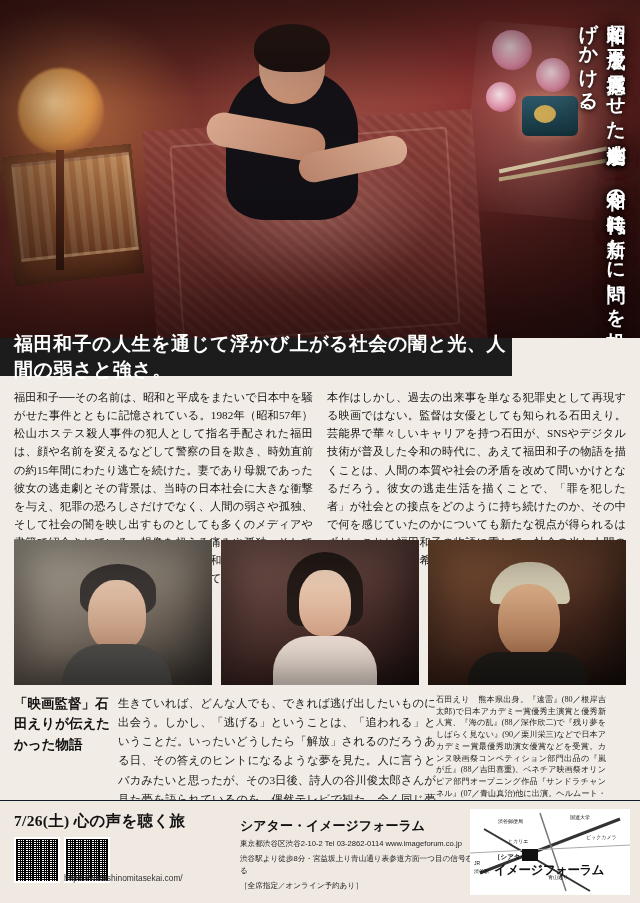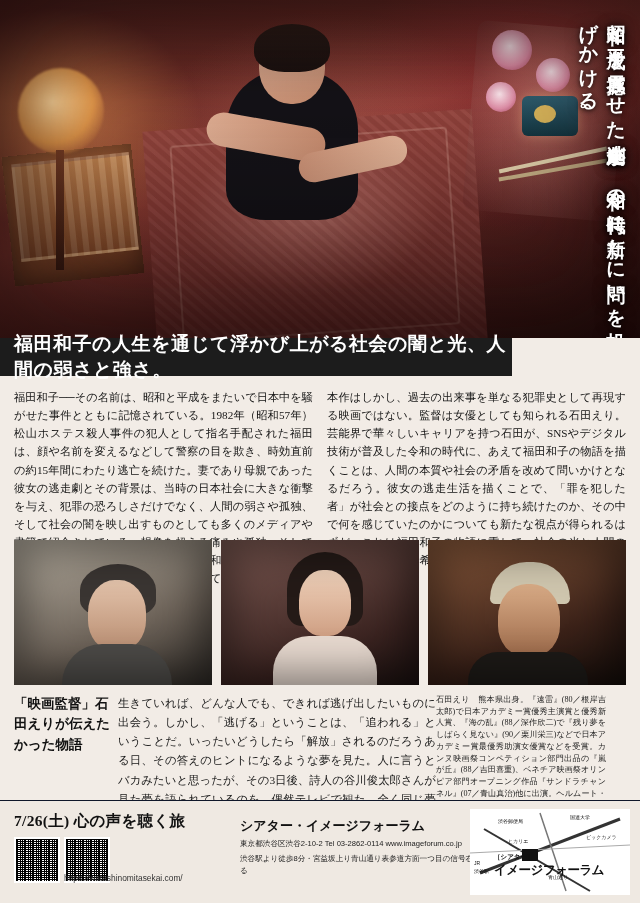--- a/index.html
+++ b/index.html
@@ -231,20 +231,21 @@
       </div>
     <div class="qr qr2">
         <i></i>
       </div>
     <div class="foot-url">https://watashinomitasekai.com/</div>
 
     <div class="foot-mid">
       <div class="theater">シアター・イメージフォーラム</div>
       <div class="addr">東京都渋谷区渋谷2-10-2  Tel 03-2862-0114   www.imageforum.co.jp</div>
       <div class="addr">渋谷駅より徒歩8分・宮益坂上り青山通り表参道方面一つ目の信号右に入る</div>
+      <div class="addr">［全席指定／オンライン予約あり］</div>
     </div>
 
     <svg class="map" viewBox="0 0 160 86">
       <rect x="0" y="0" width="160" height="86" fill="#ffffff"></rect>
       <line x1="10" y1="64" x2="150" y2="10" stroke="#333" stroke-width="3"></line>
       <line x1="14" y1="20" x2="120" y2="82" stroke="#333" stroke-width="2"></line>
       <line x1="70" y1="4" x2="96" y2="82" stroke="#777" stroke-width="1.5"></line>
       <line x1="0" y1="44" x2="160" y2="36" stroke="#aaa" stroke-width="1"></line>
       <rect x="52" y="40" width="16" height="12" fill="#111"></rect>
       <text x="100" y="10" font-size="5" fill="#111" font-family="Liberation Sans, sans-serif">国連大学</text>

